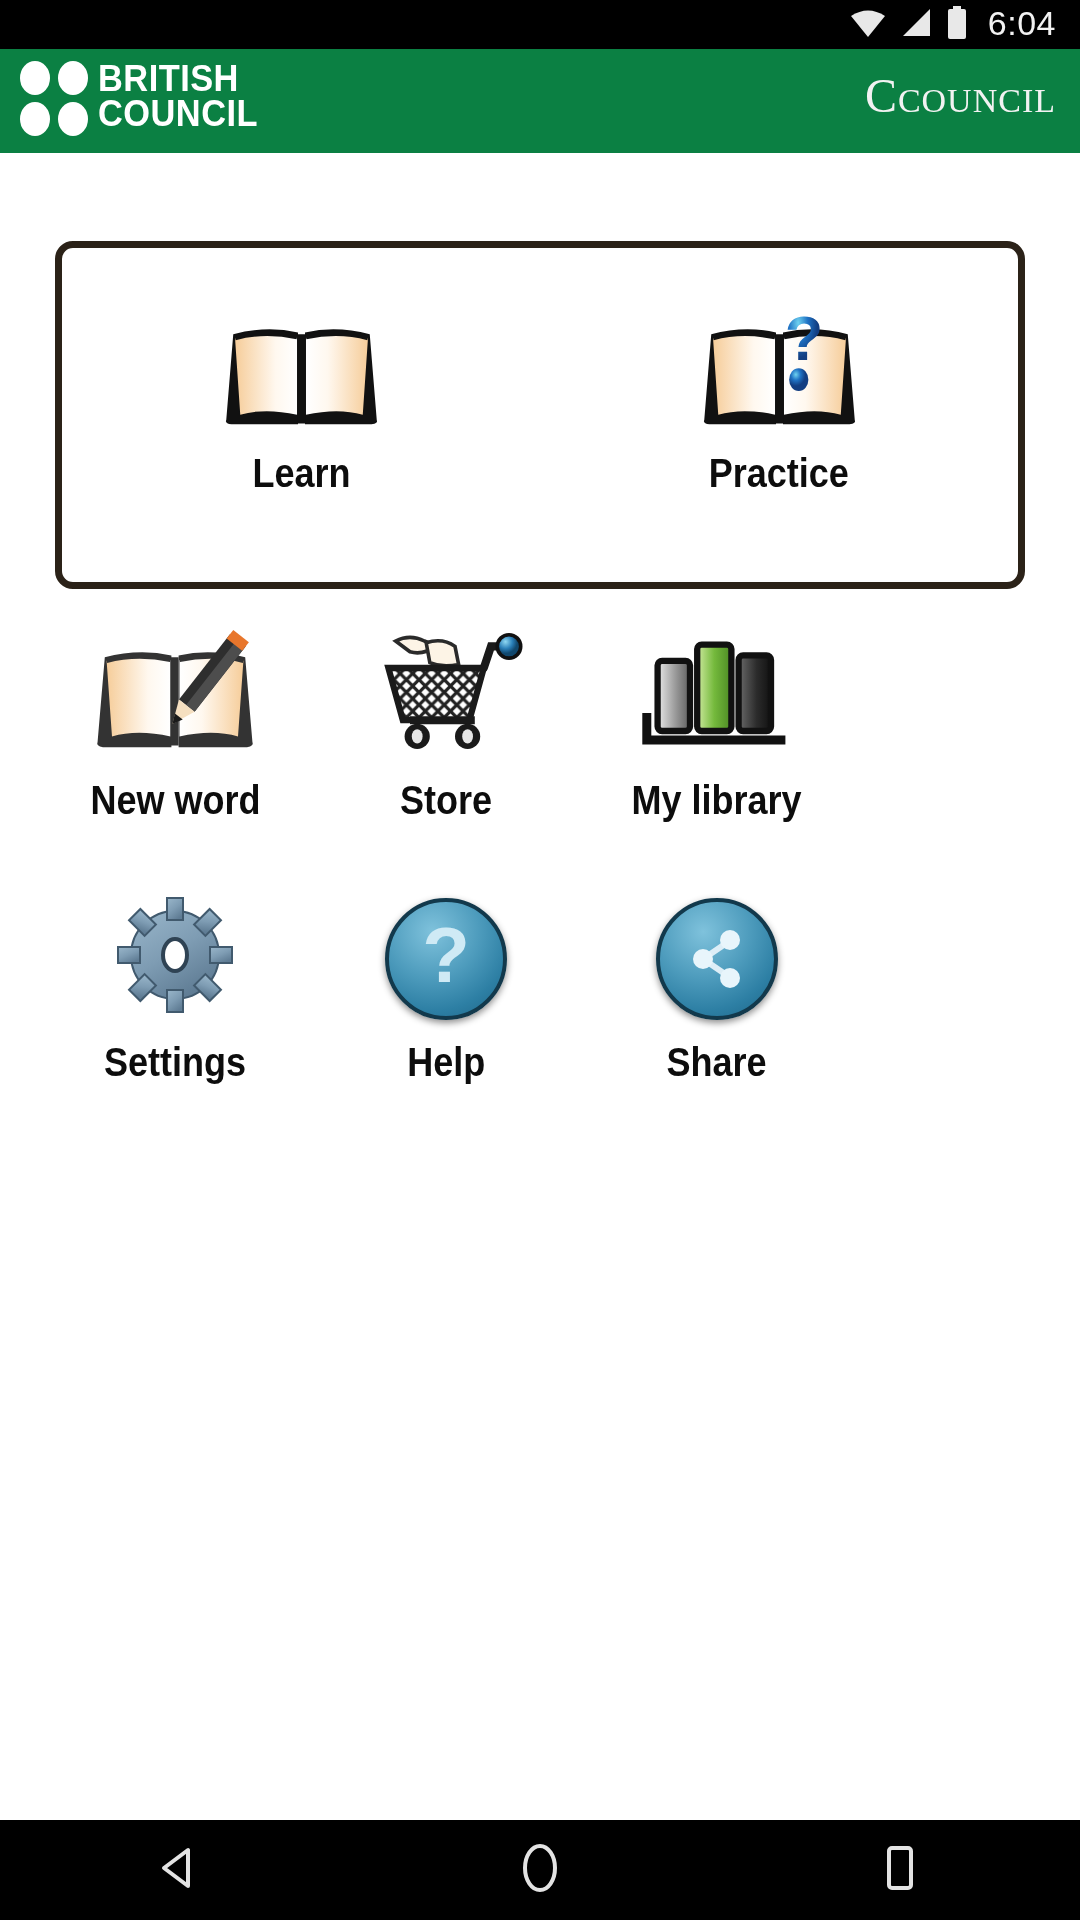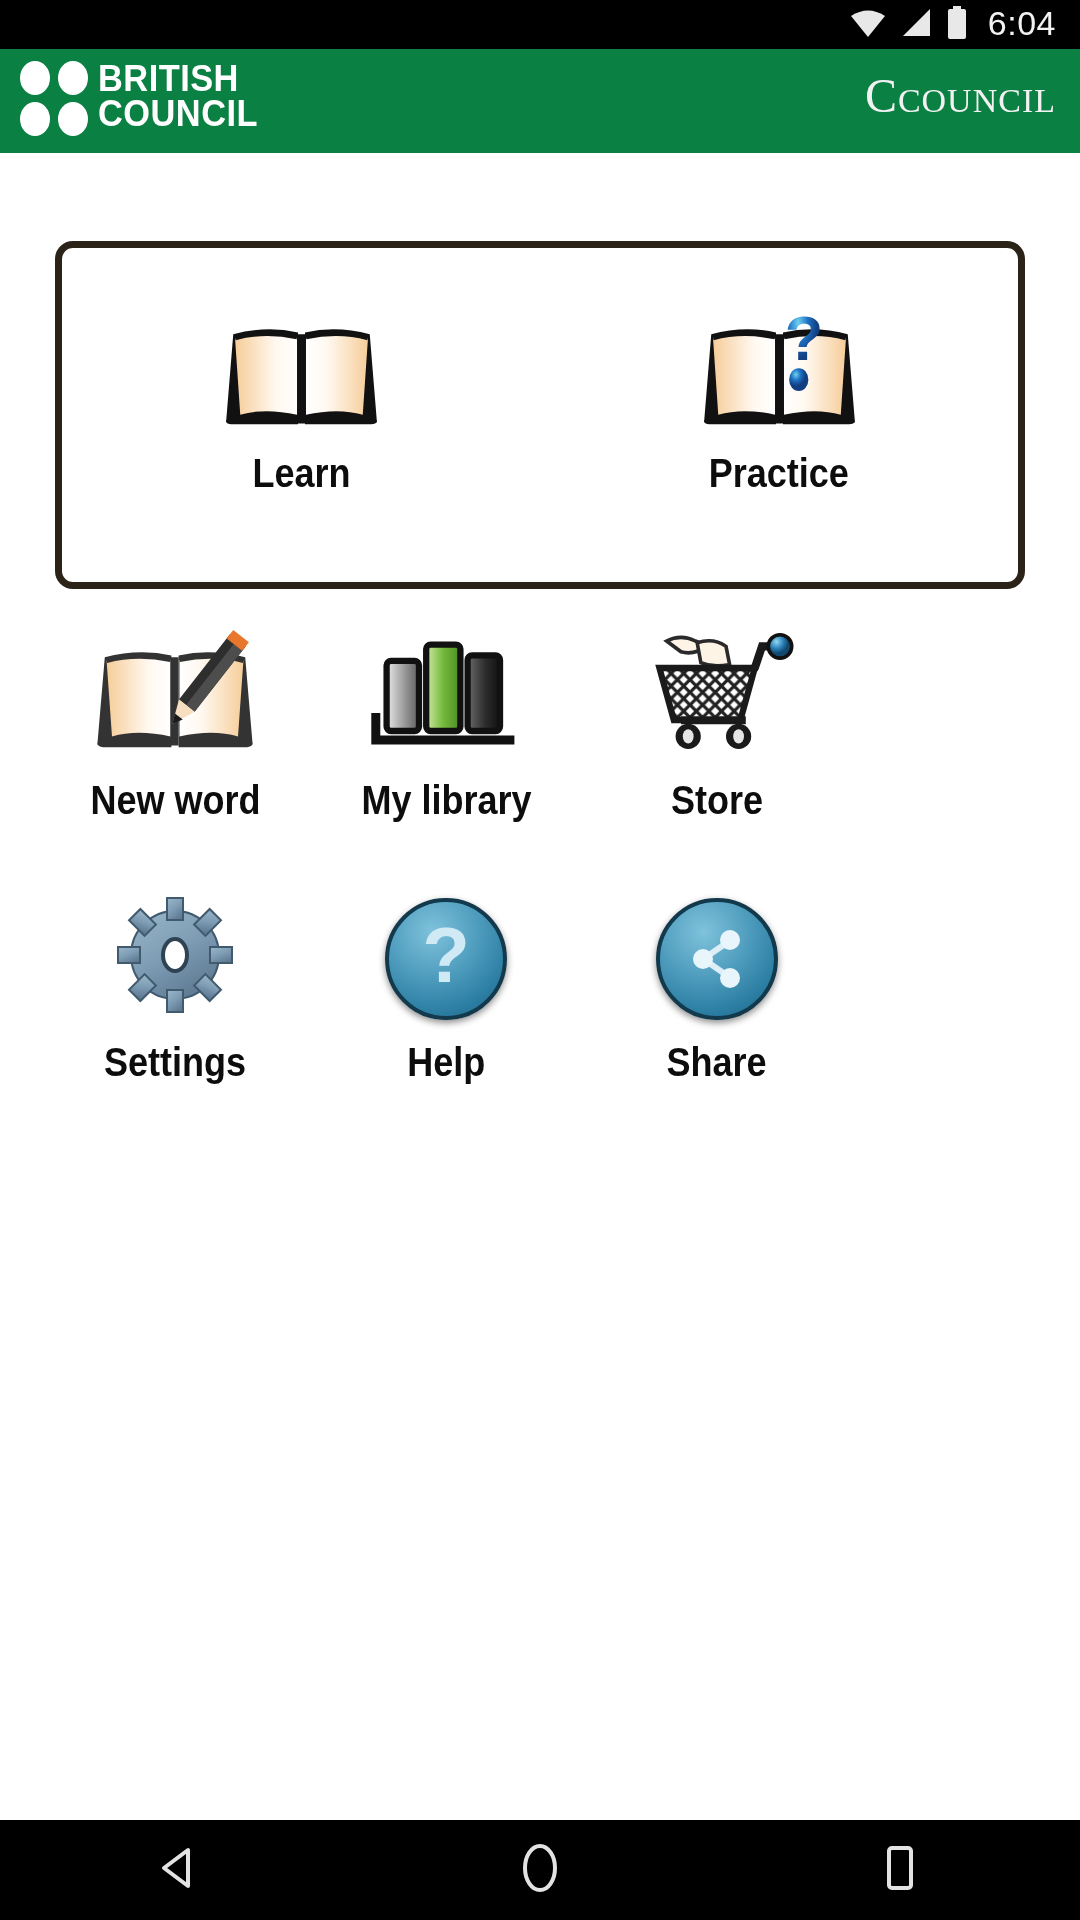--- a/index.html
+++ b/index.html
@@ -215,49 +215,20 @@
             </g>
           </svg>
         </div>
         <div class="tile-label">New word</div>
       </div>
 
       <div class="tile">
         <div class="tile-icon">
           <svg class="bk-wide" viewBox="0 0 200 150">
             <defs>
-              <linearGradient id="gy" x1="0" y1="0" x2="1" y2="0">
-                <stop offset="0%" stop-color="#e9e9e9"></stop>
-                  <stop offset="55%" stop-color="#9a9a9a"></stop>
-                  <stop offset="100%" stop-color="#5e5e5e"></stop>
-              </linearGradient>
-              <linearGradient id="gr" x1="0" y1="0" x2="1" y2="0">
-                <stop offset="0%" stop-color="#cfeaa0"></stop>
-                  <stop offset="50%" stop-color="#74b93c"></stop>
-                  <stop offset="100%" stop-color="#4c8a23"></stop>
-              </linearGradient>
-              <linearGradient id="dk" x1="0" y1="0" x2="1" y2="0">
-                <stop offset="0%" stop-color="#6b6b6b"></stop>
-                  <stop offset="55%" stop-color="#2c2c2c"></stop>
-                  <stop offset="100%" stop-color="#111"></stop>
-              </linearGradient>
-            </defs>
-            <rect x="34" y="42" width="36" height="78" rx="5" fill="url(#gy)" stroke="#111" stroke-width="7"></rect>
-            <rect x="78" y="24" width="38" height="96" rx="5" fill="url(#gr)" stroke="#111" stroke-width="7"></rect>
-            <rect x="124" y="36" width="36" height="84" rx="5" fill="url(#dk)" stroke="#111" stroke-width="7"></rect>
-            <path d="M22 100 L22 130 L176 130" fill="none" stroke="#111" stroke-width="10" stroke-linejoin="miter"></path>
-          </svg>
-        </div>
-        <div class="tile-label">My library</div>
-      </div>
-
-      <div class="tile">
-        <div class="tile-icon">
-          <svg class="bk-wide" viewBox="0 0 200 150">
-            <defs>
               <pattern id="mesh" width="14" height="14" patternUnits="userSpaceOnUse">
                 <path d="M0 7 L7 0 L14 7 L7 14 Z" fill="none" stroke="#222" stroke-width="3.5"></path>
               </pattern>
               <radialGradient id="knob" cx="35%" cy="30%">
                 <stop offset="0%" stop-color="#8fd8f2"></stop>
                   <stop offset="60%" stop-color="#2a7fb8"></stop>
                   <stop offset="100%" stop-color="#11486e"></stop>
               </radialGradient>
             </defs>
             <path d="M44 20 Q60 12 76 20 L90 26 Q74 36 60 32 Z" fill="#fdf4e6" stroke="#2a2a2a" stroke-width="4"></path>
@@ -266,20 +237,49 @@
             <path d="M142 50 L150 26 L166 26" fill="none" stroke="#1a1a1a" stroke-width="9" stroke-linecap="round"></path>
             <circle cx="170" cy="26" r="13" fill="url(#knob)" stroke="#111" stroke-width="4"></circle>
             <path d="M60 108 L132 108" stroke="#1a1a1a" stroke-width="9"></path>
             <circle cx="68" cy="126" r="14" fill="#1a1a1a"></circle>
               <ellipse cx="68" cy="126" rx="6" ry="8" fill="#e6e6e6"></ellipse>
             <circle cx="124" cy="126" r="14" fill="#1a1a1a"></circle>
               <ellipse cx="124" cy="126" rx="6" ry="8" fill="#e6e6e6"></ellipse>
           </svg>
         </div>
         <div class="tile-label">Store</div>
+      </div>
+
+      <div class="tile">
+        <div class="tile-icon">
+          <svg class="bk-wide" viewBox="0 0 200 150">
+            <defs>
+              <linearGradient id="gy" x1="0" y1="0" x2="1" y2="0">
+                <stop offset="0%" stop-color="#e9e9e9"></stop>
+                  <stop offset="55%" stop-color="#9a9a9a"></stop>
+                  <stop offset="100%" stop-color="#5e5e5e"></stop>
+              </linearGradient>
+              <linearGradient id="gr" x1="0" y1="0" x2="1" y2="0">
+                <stop offset="0%" stop-color="#cfeaa0"></stop>
+                  <stop offset="50%" stop-color="#74b93c"></stop>
+                  <stop offset="100%" stop-color="#4c8a23"></stop>
+              </linearGradient>
+              <linearGradient id="dk" x1="0" y1="0" x2="1" y2="0">
+                <stop offset="0%" stop-color="#6b6b6b"></stop>
+                  <stop offset="55%" stop-color="#2c2c2c"></stop>
+                  <stop offset="100%" stop-color="#111"></stop>
+              </linearGradient>
+            </defs>
+            <rect x="34" y="42" width="36" height="78" rx="5" fill="url(#gy)" stroke="#111" stroke-width="7"></rect>
+            <rect x="78" y="24" width="38" height="96" rx="5" fill="url(#gr)" stroke="#111" stroke-width="7"></rect>
+            <rect x="124" y="36" width="36" height="84" rx="5" fill="url(#dk)" stroke="#111" stroke-width="7"></rect>
+            <path d="M22 100 L22 130 L176 130" fill="none" stroke="#111" stroke-width="10" stroke-linejoin="miter"></path>
+          </svg>
+        </div>
+        <div class="tile-label">My library</div>
       </div>
 
     </div>
 
     <div class="grid-row">
 
       <div class="tile">
         <div class="tile-icon">
           <svg width="130" height="130" viewBox="0 0 130 130">
             <defs>

